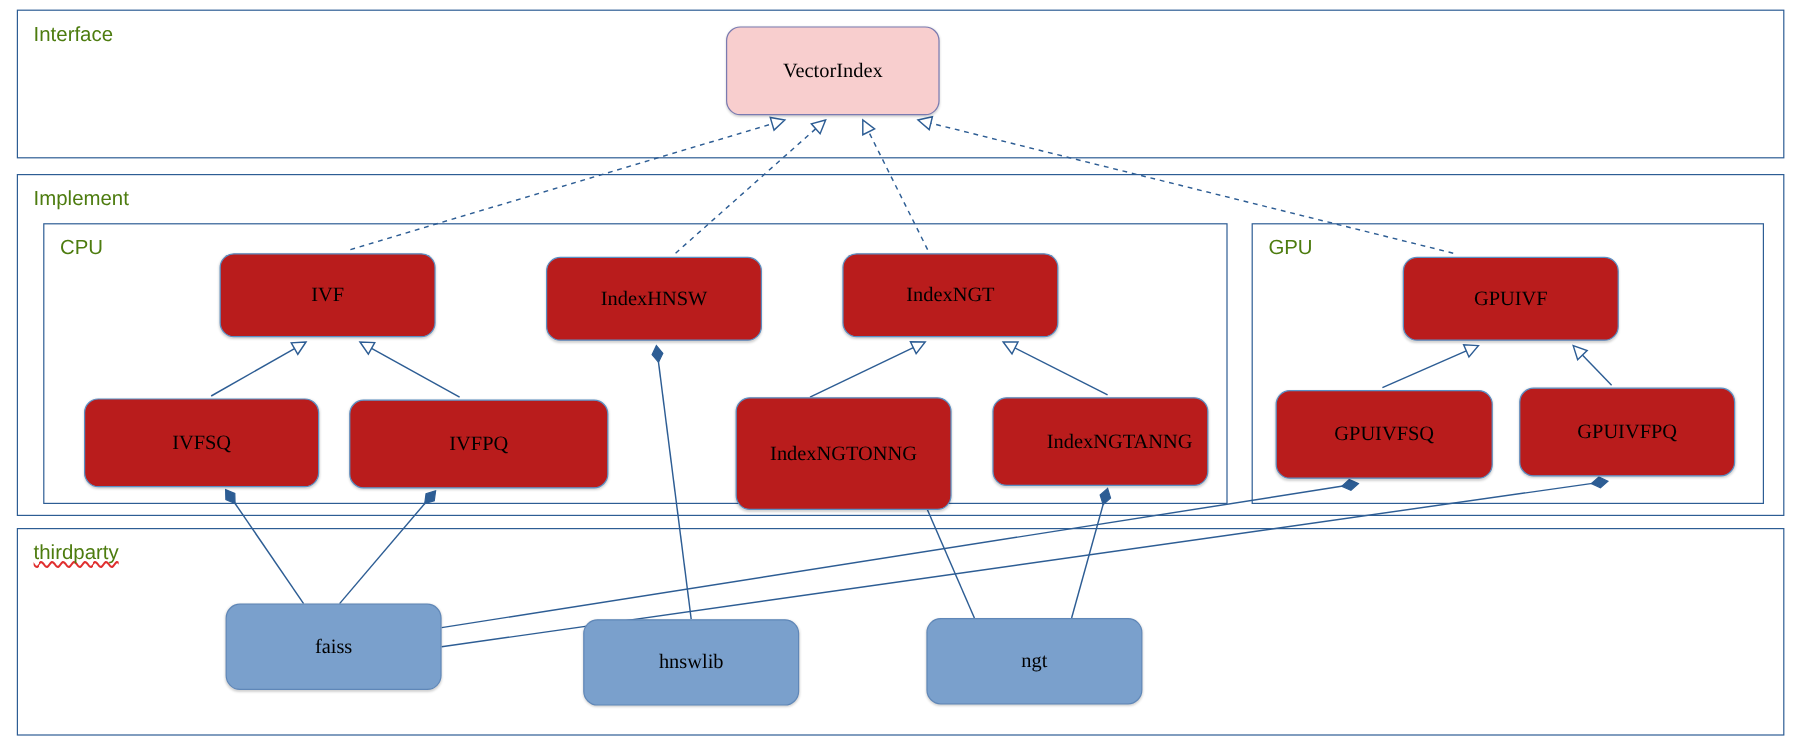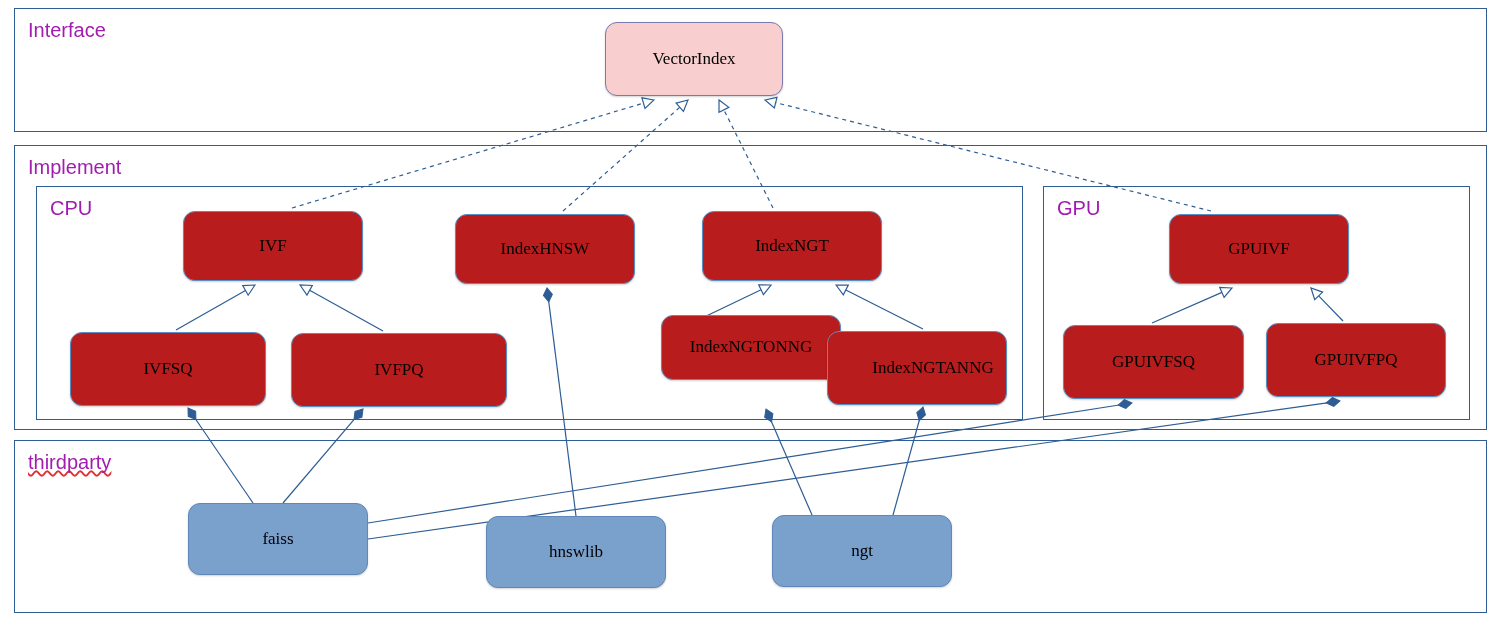--- a/index.html
+++ b/index.html
@@ -19,22 +19,22 @@
   }
   .group {
     position: absolute;
     box-sizing: border-box;
     border: 1px solid #2d5d94;
     background: transparent;
   }
   .group-label {
     position: absolute;
     font-family: "Liberation Sans", sans-serif;
-    font-size: 20px;
-    color: #a21caf;
+    font-size: 17px;
+    color: #4d7c0f;
     white-space: nowrap;
   }
   .group-label.misspelled {
     text-decoration: underline wavy #e03030;
     text-decoration-skip-ink: none;
     text-align: right;
   }
   .node {
     position: absolute;
     box-sizing: border-box;
@@ -158,21 +158,21 @@
       <div class="group-label misspelled" style="left: 28px; top: 451px;">thirdparty</div>
     </div>
   <div id="nodes-layer">
       <div class="node iface" style="left: 605px; top: 22px; width: 178px; height: 74px;">VectorIndex</div>
       <div class="node impl" style="left: 183px; top: 211px; width: 180px; height: 70px;">IVF</div>
       <div class="node impl" style="left: 455px; top: 214px; width: 180px; height: 70px;">IndexHNSW</div>
       <div class="node impl" style="left: 702px; top: 211px; width: 180px; height: 70px;">IndexNGT</div>
       <div class="node impl" style="left: 1169px; top: 214px; width: 180px; height: 70px;">GPUIVF</div>
       <div class="node impl" style="left: 70px; top: 332px; width: 196px; height: 74px;">IVFSQ</div>
       <div class="node impl" style="left: 291px; top: 333px; width: 216px; height: 74px; text-align: center;">IVFPQ</div>
-      <div class="node impl" style="left: 613px; top: 315px; width: 180px; height: 65px; margin-left: 48px;">IndexNGTONNG</div>
+      <div class="node impl" style="left: 613px; top: 331px; width: 180px; height: 94px;">IndexNGTONNG</div>
       <div class="node impl" style="left: 827px; top: 331px; width: 180px; height: 74px; padding-left: 32px;">IndexNGTANNG</div>
       <div class="node impl" style="left: 1063px; top: 325px; width: 181px; height: 74px;">GPUIVFSQ</div>
       <div class="node impl" style="left: 1266px; top: 323px; width: 180px; height: 74px;">GPUIVFPQ</div>
       <div class="node thirdparty-node" style="left: 188px; top: 503px; width: 180px; height: 72px;">faiss</div>
       <div class="node thirdparty-node" style="left: 486px; top: 516px; width: 180px; height: 72px;">hnswlib</div>
       <div class="node thirdparty-node" style="left: 772px; top: 515px; width: 180px; height: 72px;">ngt</div>
     </div>
 </div>
 
 </body></html>

